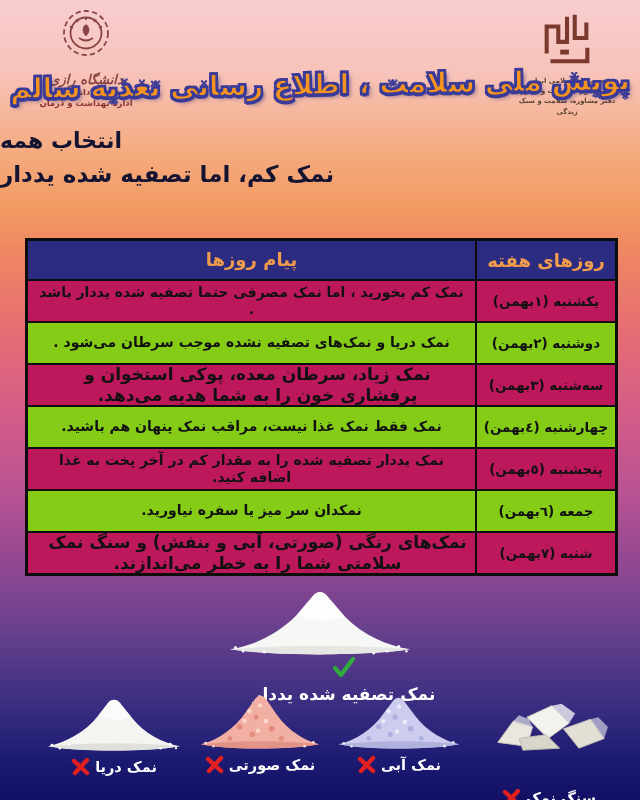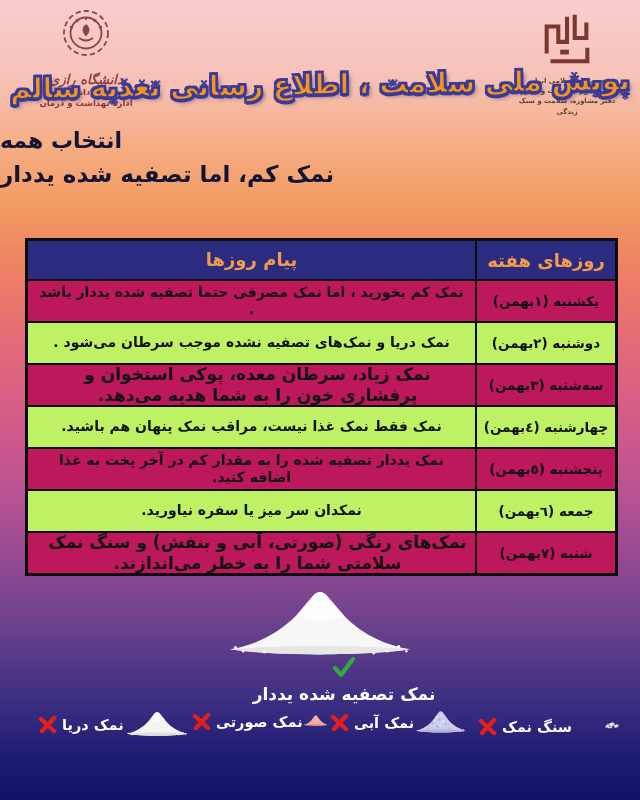--- a/index.html
+++ b/index.html
@@ -40,32 +40,32 @@
     direction:rtl; border:3px solid #0d0d0d; background:#f1f0eb;
   }
   .trow { display:flex; height:42px; border-top:2.5px solid #0d0d0d; }
   .trow:first-child { border-top:none; height:38px; }
   .cell { display:flex; align-items:center; justify-content:center; text-align:center; }
   .day-cell { width:140px; border-left:2.5px solid #0d0d0d; font-size:13.5px; font-weight:bold; color:#111; padding:0 3px; }
   .msg-cell { flex:1; font-size:14px; font-weight:bold; color:#111; padding:0 8px; line-height:1.25; }
   .msg-small { font-size:17px;padding-left:20px; }
   .thead { background:#2b2b80; }
   .thead .cell { color:#f19b4d; font-size:18px; font-weight:bold; }
-  .trow.alt .cell { background:#bef264; }
+  .trow.alt .cell { background:#84cc16; }
   .trow.lit .cell { background:#be185d; }
 
   
   .approved-pile { position:absolute; top:586px; left:222px; }
   .approved-label {
     position:absolute; top:656px; left:0; width:100%;
     display:flex; flex-direction:column; justify-content:center; align-items:center; gap:6px; direction:ltr;
     color:#fff; font-size:17px; font-weight:bold;margin-left:24px;
   }
 
-  .salt-item { position:absolute; display:flex; flex-direction:row; align-items:center; }
+  .salt-item { position:absolute; display:flex; flex-direction:column; align-items:center; }
   .salt-sea  { top:692px; left:38px;  width:152px; }
   .salt-pink { top:688px; left:192px; width:136px; }
   .salt-blue { top:690px; left:330px; width:138px; }
   .salt-rock { top:696px; left:478px; width:142px;gap:31px; }
   .salt-label {
     margin-top:3px; display:flex; flex-direction:row; align-items:center; gap:4px; direction:ltr;
     color:#fff; font-size:14.5px; font-weight:bold; white-space:nowrap;
   }
 </style>
 </head>

